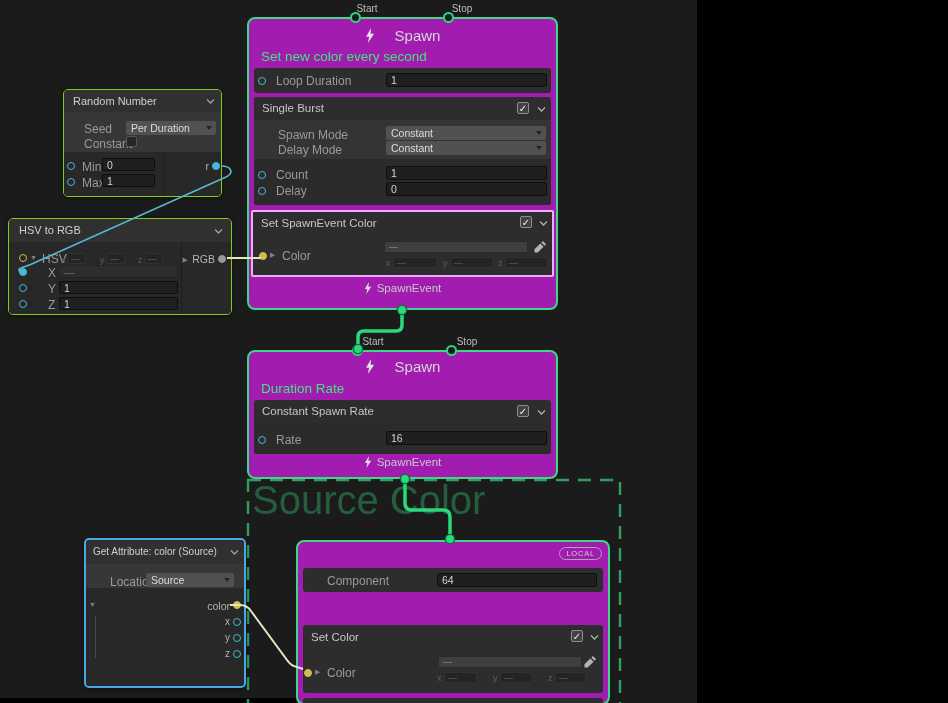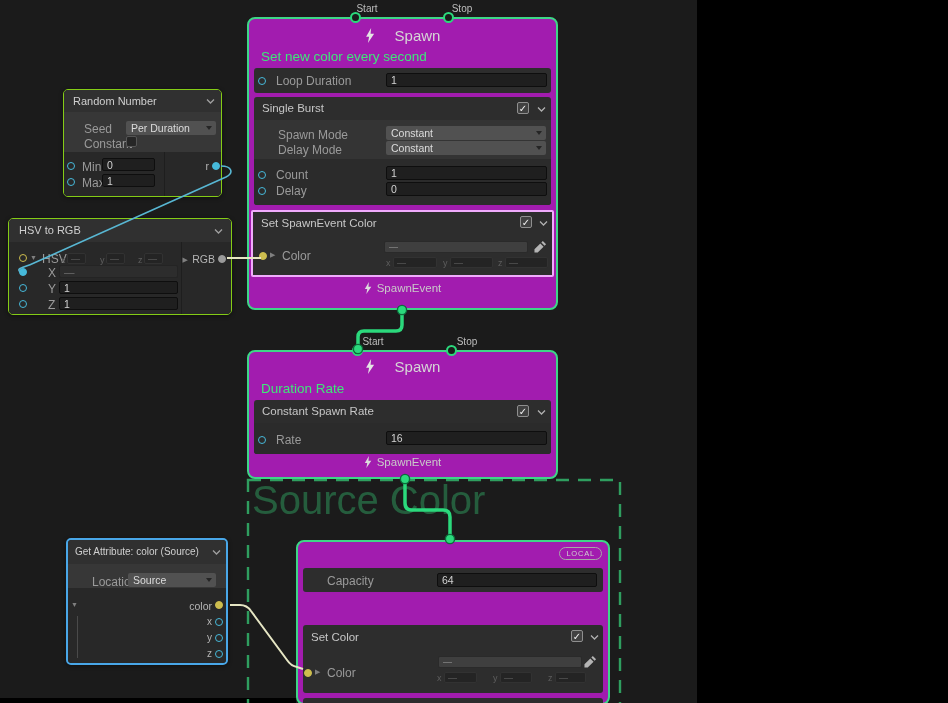--- a/index.html
+++ b/index.html
@@ -177,21 +177,21 @@
           <path d="M6.2 0 L0.8 9.2 H4 L2.8 16 L9.4 6.2 H5.6 Z" fill="#dcdcdc"></path>
         </svg>
       <span>SpawnEvent</span>
     </div>
   </div>
 
   <div class="node-ctx" style="left:296px;top:540px;width:314px;height:165px">
     <div class="badge" style="right:6px;top:5px">LOCAL</div>
 
     <div class="blk" style="left:5px;right:5px;top:26px;height:24px">
-      <div class="lbl" style="left:24px;top:6px">Capacity</div>
+      <div class="lbl" style="left:24px;top:6px">Component</div>
       <div class="fld" style="left:134px;right:6px;top:5px">64</div>
     </div>
 
 
     <div class="blk" style="left:5px;right:5px;top:83px;height:68px">
       <div class="t-blk" style="left:8px;top:6px">Set Color</div>
       <span class="cb" style="right:20px;top:5px">✓</span>
       <svg class="chevsvg" style="right:4px;top:9px" width="9" height="6">
           <polyline points="1,1.5 4.5,5 8,1.5" fill="none" stroke="#b0b0b0" stroke-width="1.3"></polyline>
         </svg>
@@ -261,21 +261,21 @@
     <div class="lbl" style="left:39px;top:63px">Y</div>
     <div class="fld" style="left:50px;top:62px;width:119px;height:13px">1</div>
     <div class="port cyan" style="left:10px;top:81px"></div>
     <div class="lbl" style="left:39px;top:79px">Z</div>
     <div class="fld" style="left:50px;top:78px;width:119px;height:13px">1</div>
     <span class="tri" style="right:43px;top:37px">▶</span>
     <div class="outlbl" style="right:16px;top:34px">RGB</div>
     <div class="port grayp" style="left:209px;top:36px"></div>
   </div>
 
-  <div class="node-op selected" style="left:66px;top:538px;width:162px;height:127px">
+  <div class="node-op selected" style="left:84px;top:538px;width:162px;height:150px">
     <div class="op-head" style="height:24px"></div>
     <div class="t-node" style="left:7px;top:6px;font-size:10px;max-width:140px;overflow:hidden">Get Attribute: color (Source)</div>
     <svg class="chevsvg" style="right:5px;top:9px" width="9" height="6">
         <polyline points="1,1.5 4.5,5 8,1.5" fill="none" stroke="#a0a0a0" stroke-width="1.3"></polyline>
       </svg>
     <div class="op-set" style="top:24px;height:24px"></div>
     <div class="lbl" style="left:24px;top:35px">Location</div>
     <div class="ddl" style="left:60px;top:33px;width:88px">
         <span>Source</span>
       </div>

